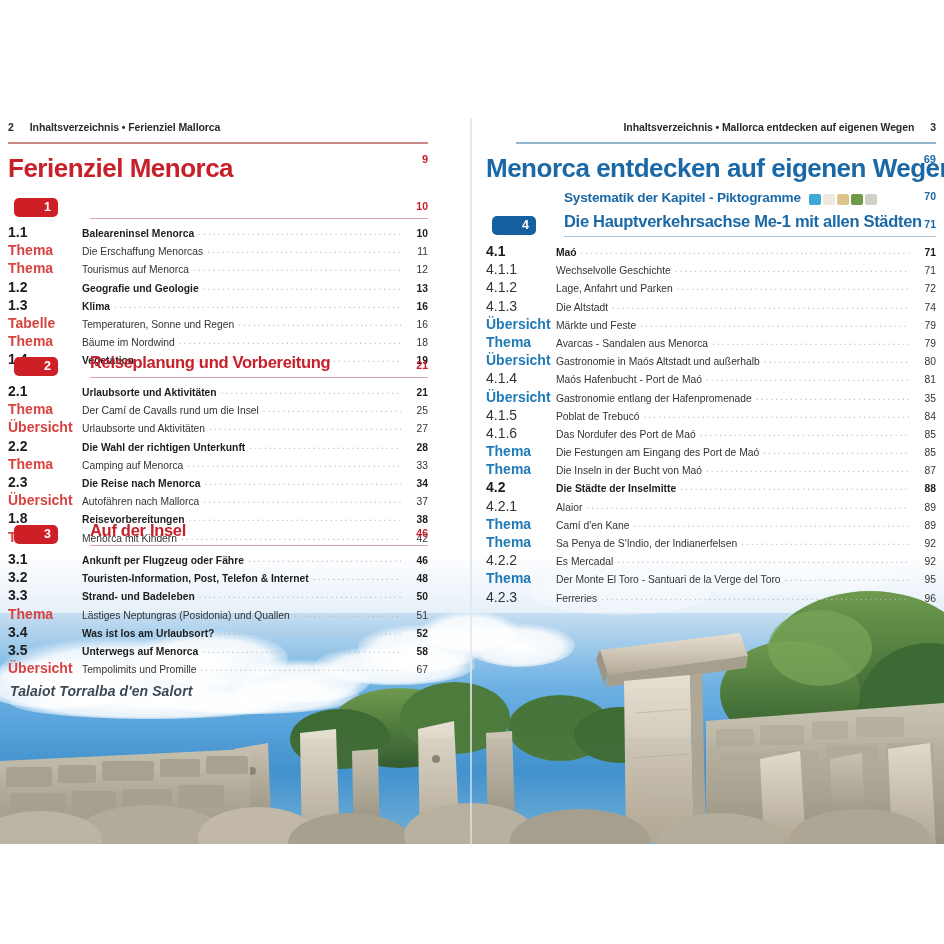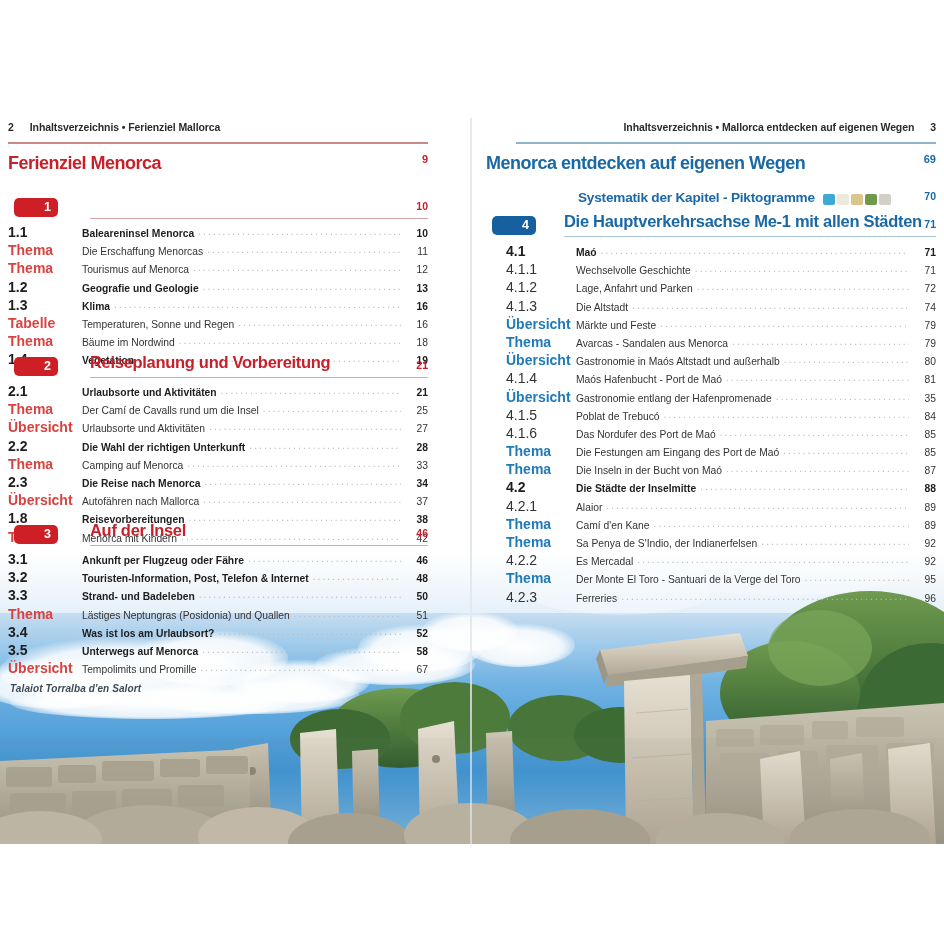--- a/index.html
+++ b/index.html
@@ -79,21 +79,21 @@
   .head-rule-right { right: 8px; width: 420px; background: #8fb4cc; }
 
   
   .part-title-row {
     position: absolute;
     display: flex;
     align-items: baseline;
     white-space: nowrap;
   }
   .part-title {
-    font-size: 18px;
+    font-size: 26px;
     font-weight: bold;
     letter-spacing: -0.5px;
   }
   .part-folio {
     font-size: 11px;
     font-weight: bold;
   }
   .red  { color: #c8202b; }
   .blue { color: #1a68a6; }
 
@@ -167,21 +167,21 @@
     height: 18.2px;
     font-size: 10.3px;
     color: #232323;
     white-space: nowrap;
   }
   .row .num {
     width: 74px;
     flex: 0 0 74px;
     font-size: 14px;
   }
-  .row-r .num { width: 70px; flex: 0 0 70px; margin-left: 20px; }
+  .row-r .num { width: 70px; flex: 0 0 70px; }
   .row .title {
     flex: 0 0 auto;
     padding-right: 4px;
   }
   .row .leader {
     flex: 1 1 auto;
     overflow: hidden;
     height: 10px;
     margin: 0 3px 0 0;
     position: relative;
@@ -221,21 +221,21 @@
     position: absolute;
     left: 12px;
     width: 450px;
     top: 190px;
     display: flex;
     align-items: baseline;
     white-space: nowrap;
   }
   .subhead-text {
     position: absolute;
-    left: 92px;
+    left: 78px;
     font-size: 13.6px;
     font-weight: bold;
     color: #1a68a6;
     letter-spacing: -0.2px;
   }
   .subhead-folio {
     position: absolute;
     right: 0;
     font-size: 10.5px;
     font-weight: bold;
@@ -250,21 +250,21 @@
     position: relative;
     top: 1px;
   }
   .picto { width: 12px; height: 11px; border-radius: 2px; display: inline-block; }
 
   
   .caption {
     position: absolute;
     left: 10px;
     top: 683px;
-    font-size: 10px;
+    font-size: 14px;
     font-style: italic;
     font-weight: bold;
     color: #3c4a58;
     letter-spacing: 0.1px;
     z-index: 6;
     text-shadow: 0 0 2px rgba(255,255,255,0.65);
   }
 </style>
 </head>
 <body>

